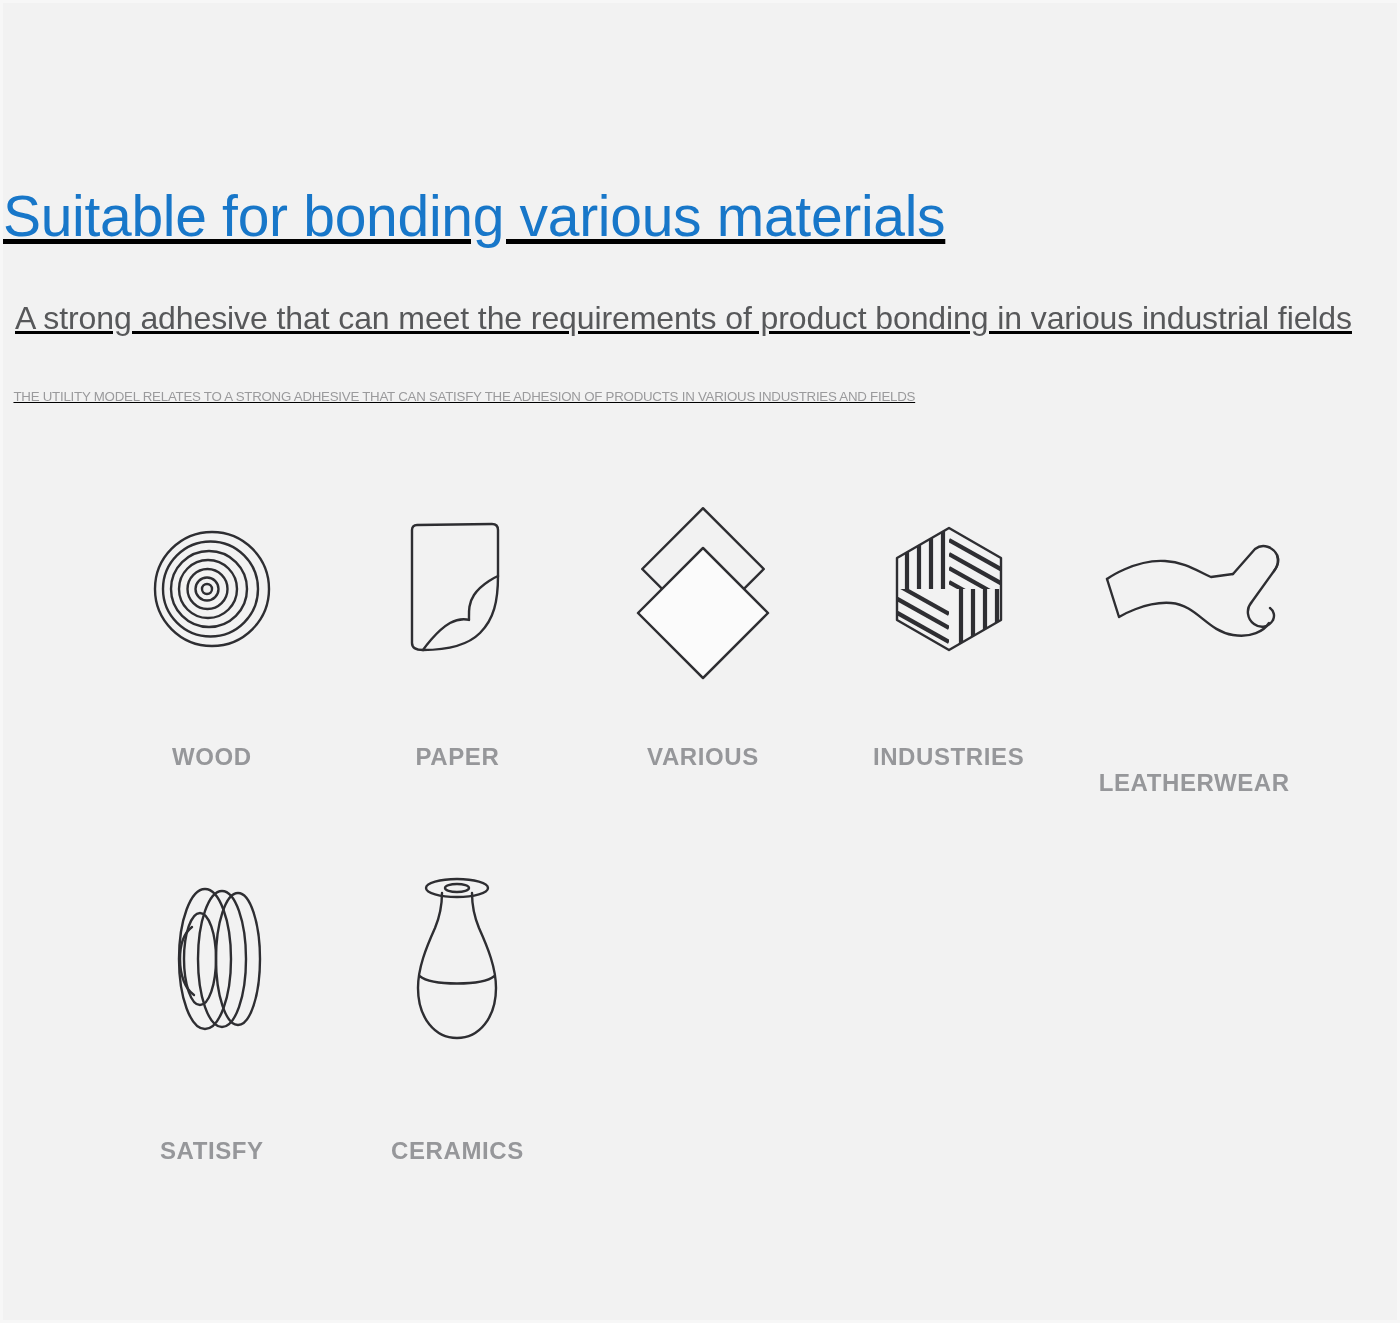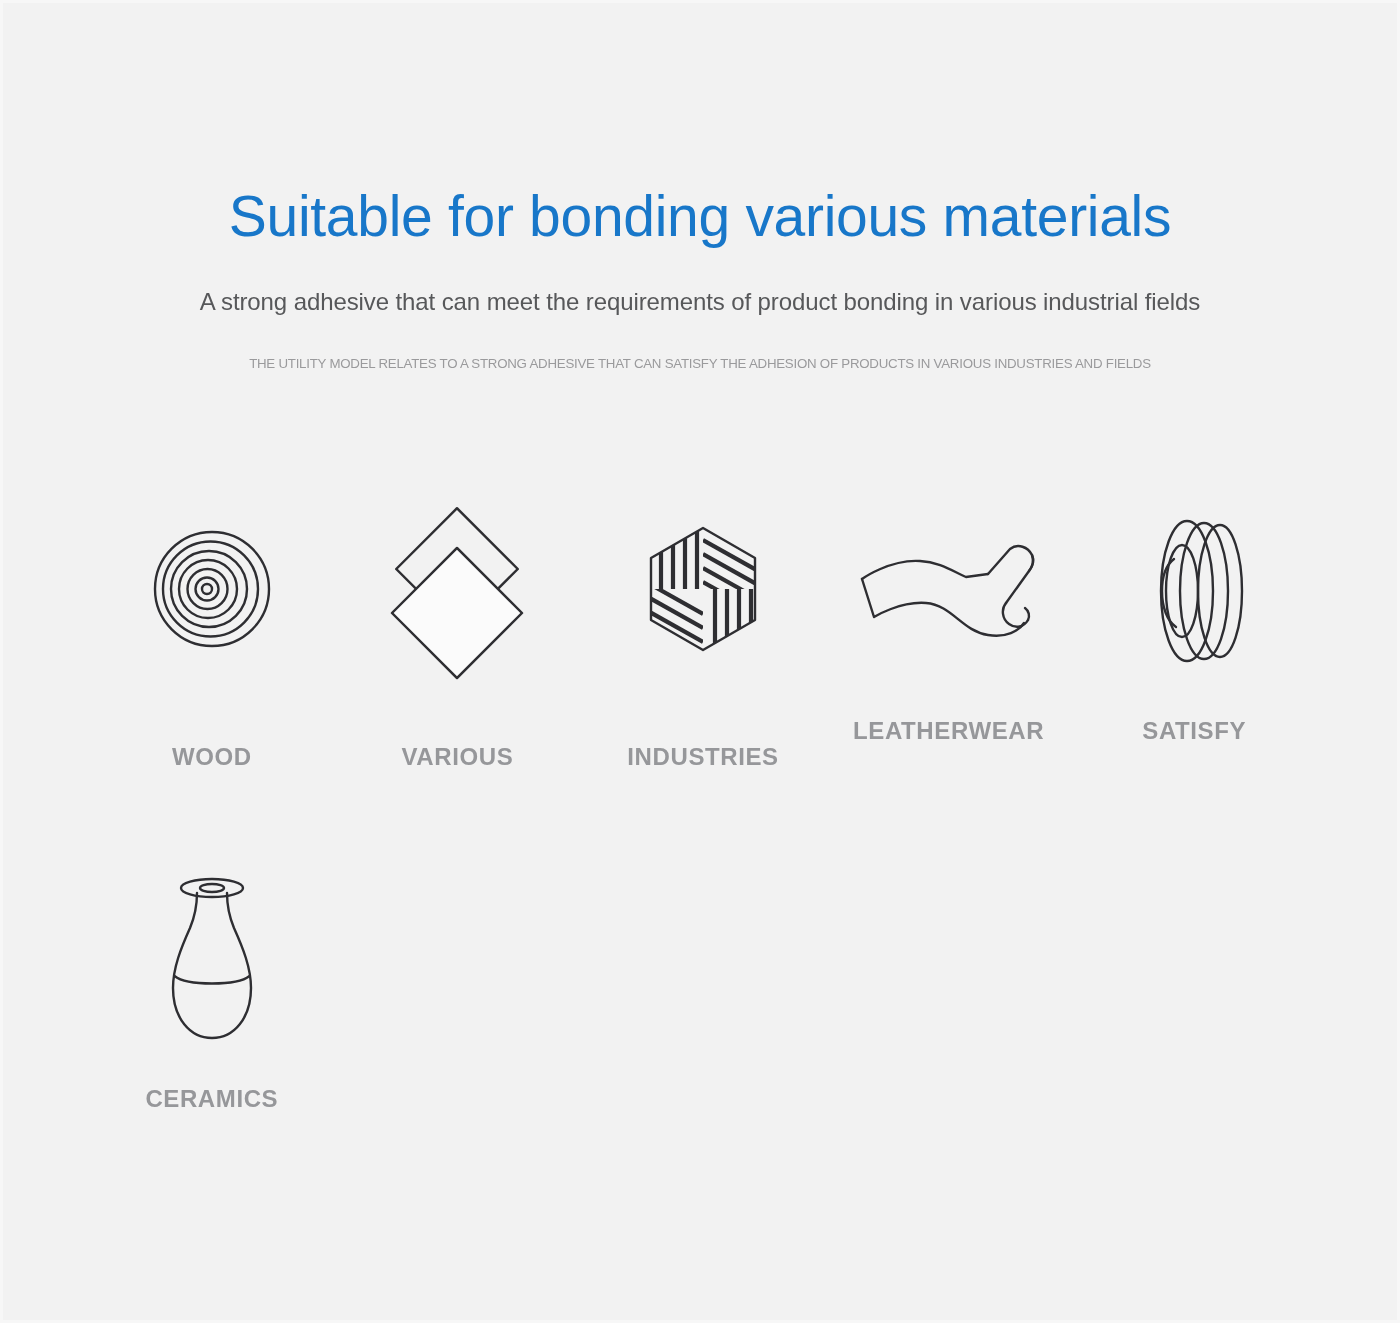--- a/index.html
+++ b/index.html
@@ -21,35 +21,35 @@
     border: 3px solid #f7f7f7;
     box-sizing: border-box;
   }
 
   
   .header {
     position: absolute;
     top: 0;
     left: 0;
     right: 0;
-    text-align: center;
+    text-decoration: underline;
   }
   .title {
     margin: 0;
     padding-top: 182px;
     font-size: 57px;
     font-weight: 400;
     line-height: 1.1;
     color: #1877c9;
     letter-spacing: -0.3px;
   }
   .subtitle {
-    margin: 0;
+    margin: 12px;
     padding-top: 40px;
-    font-size: 24px;
+    font-size: 32px;
     font-weight: 400;
     color: #57585a;
     letter-spacing: -0.1px;
   }
   .caption {
     margin: 0;
     padding-top: 40px;
     font-size: 13.5px;
     font-weight: 400;
     color: #9a9a9c;
@@ -86,21 +86,21 @@
     font-size: 24px;
     color: #96979a;
     letter-spacing: 0.6px;
     font-weight: 700;
     white-space: nowrap;
   }
   
   .row1 .icon-wrap { height: 248px; }
   .row1 .label { margin-top: 30px; }
   .row2 .icon-wrap { height: 252px; }
-  .row2 .label { }
+  .row2 .label { margin-top: 52px; }
 
   .stroke {
     fill: none;
     stroke: #2e2e32;
     stroke-width: 2.4;
     stroke-linecap: round;
     stroke-linejoin: round;
   }
   .fillwhite { fill: #fbfbfb; }
 </style>
@@ -125,20 +125,35 @@
           <circle class="stroke" cx="59" cy="62" r="38"></circle>
           <circle class="stroke" cx="58" cy="62" r="29"></circle>
           <circle class="stroke" cx="57.5" cy="62" r="20"></circle>
           <circle class="stroke" cx="57" cy="62" r="11.5"></circle>
           <circle class="stroke" cx="57" cy="62" r="5"></circle>
         </svg>
       </div>
       <div class="label">WOOD</div>
     </div>
 
+    <div class="cell row1">
+      <div class="icon-wrap">
+        <svg width="102" height="136" viewBox="0 0 102 136" aria-hidden="true">
+          <path class="stroke" d="M6 9 Q6 4 11 4 L86 3 Q92 3 92 9 L92 55
+                                   C92 80 88 98 74 112
+                                   C62 124 42 129 17 129
+                                   Q6 129 6 122 Z"></path>
+          <path class="stroke" d="M92 55 C92 55 76 62 68 74
+                                   C62 83 63 92 63 99
+                                   C63 99 55 96 44 102
+                                   C30 110 17 129 17 129"></path>
+        </svg>
+      </div>
+      <div class="label">PAPER</div>
+    </div>
 
 
     <div class="cell row1">
       <div class="icon-wrap">
         <svg width="136" height="136" viewBox="0 0 136 136" aria-hidden="true">
           <rect class="stroke" x="25" y="5" width="86" height="86" transform="rotate(45 68 48)"></rect>
           <rect class="stroke fillwhite" x="22" y="46" width="92" height="92" transform="rotate(45 68 92)"></rect>
         </svg>
       </div>
       <div class="label">VARIOUS</div>

